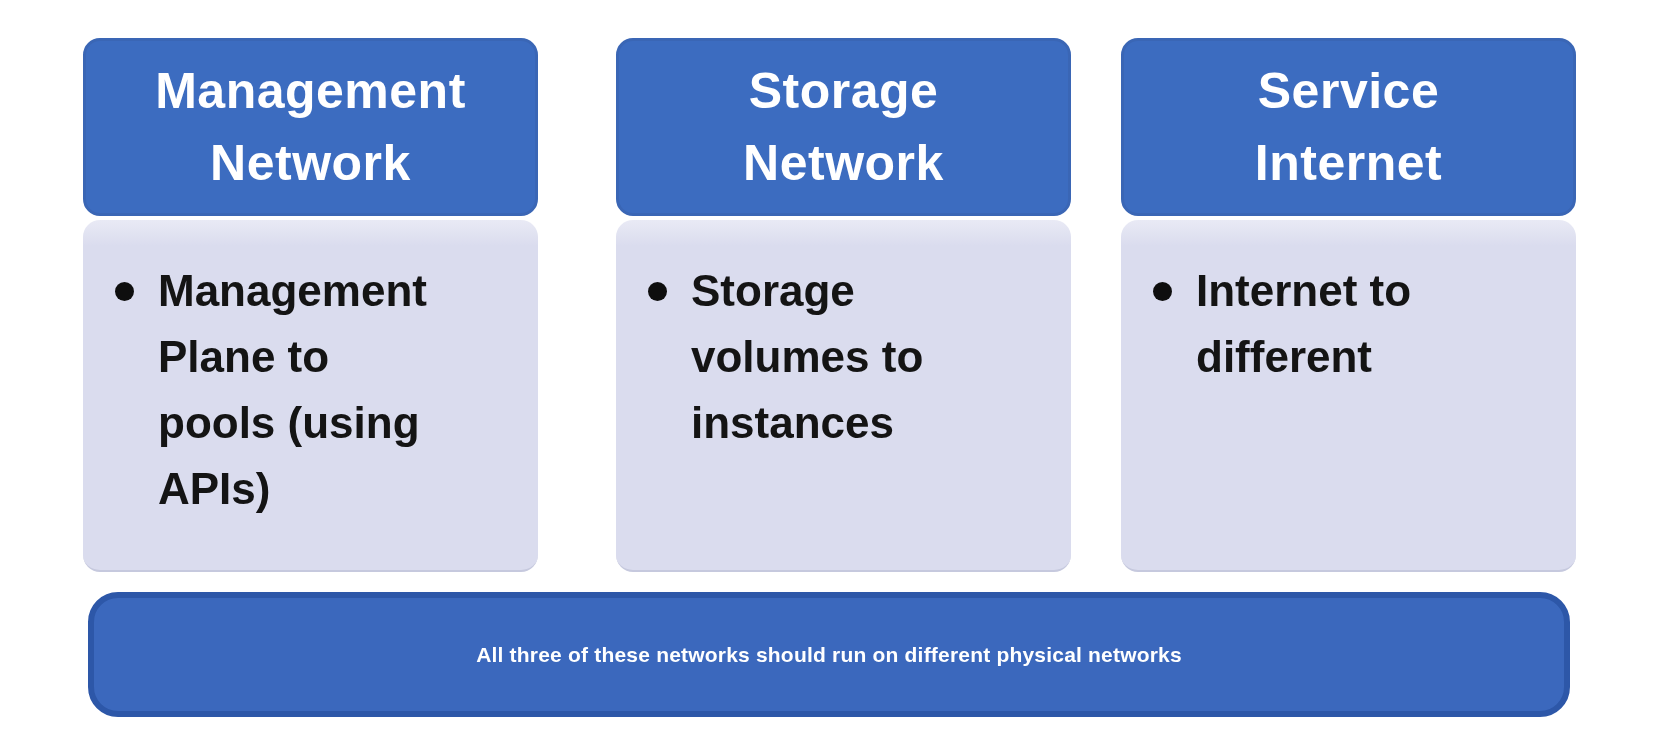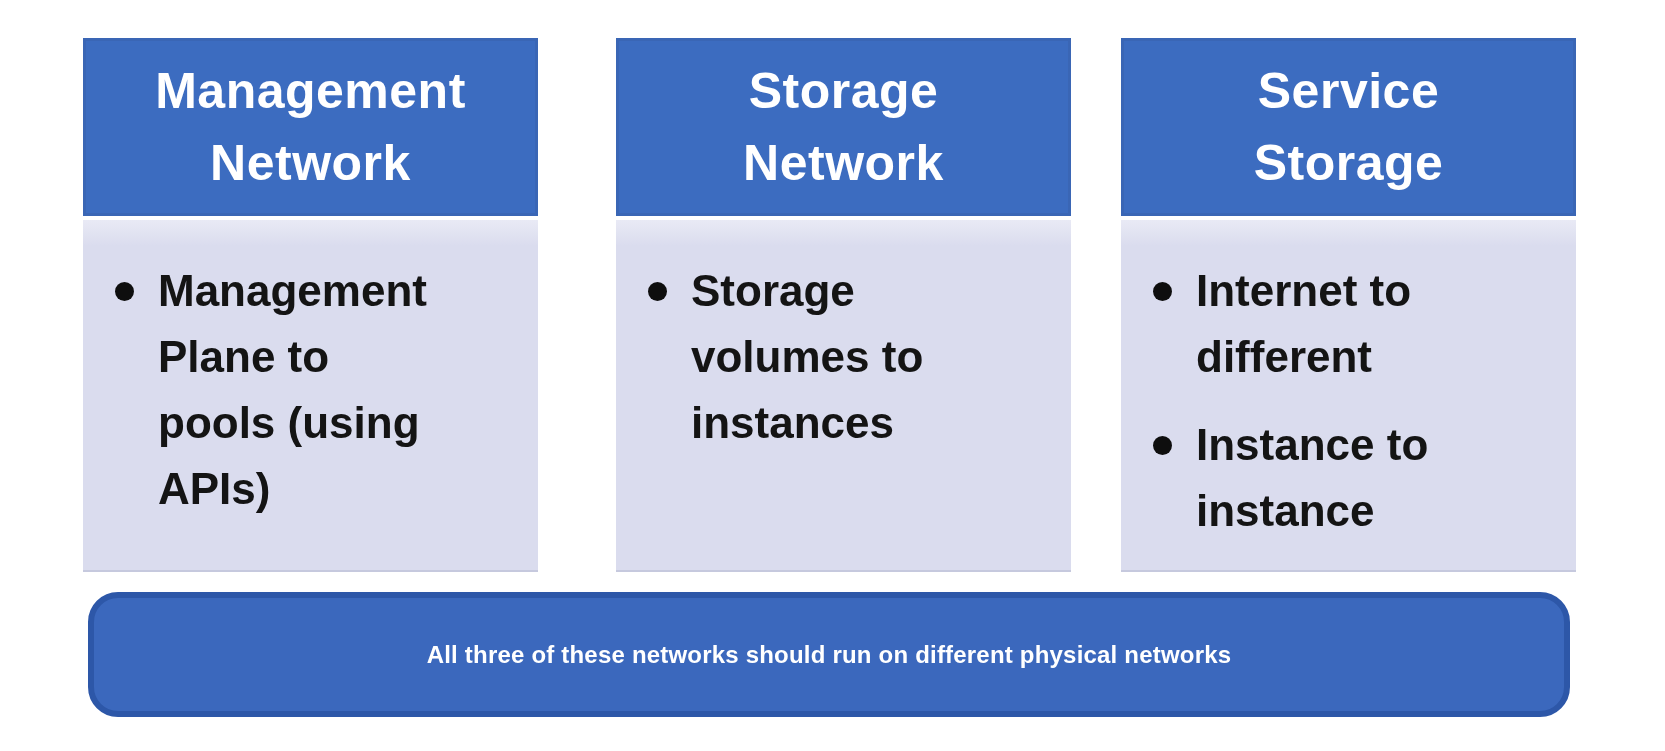--- a/index.html
+++ b/index.html
@@ -5,21 +5,21 @@
   :root {
     --header_bg: #3c6cc0;
     --header_text: #ffffff;
     --body_bg: #dadcee;
     --body_text: #141414;
     --banner_bg: #3b68bd;
     --banner_border: #2d57a8;
     --banner_text: #ffffff;
     --page_bg: #ffffff;
   }
-  * { box-sizing: border-box; margin: 0; padding: 0; }
+  * { box-sizing: border-box; margin: 0; padding: 0; border-radius: 17px; }
   html, body {
     background: var(--page_bg);
     font-family: "Liberation Sans", "DejaVu Sans", sans-serif;
     overflow: hidden;
   }
   .canvas {
     position: relative;
     width: 1665px;
     height: 751px;
     background: var(--page_bg);
@@ -82,21 +82,21 @@
     height: 125px;
     background: var(--banner_bg);
     border: 6px solid var(--banner_border);
     border-radius: 30px;
     display: flex;
     align-items: center;
     justify-content: center;
   }
   .banner-text {
     color: var(--banner_text);
-    font-size: 24px;
+    font-size: 21px;
     font-weight: 700;
     letter-spacing: 0.2px;
     text-align: center;
   }
 </style>
 </head>
 <body>
 
 <div class="canvas">
 
@@ -126,32 +126,27 @@
           <span class="bullet-text">Storage
 volumes to
 instances</span>
         </li>
       </ul>
     </div>
   </section>
 
   <section class="column col-3">
     <header class="col-header">Service
-Storage</header>
+Internet</header>
     <div class="col-body">
       <ul class="bullets">
         <li class="bullet-item">
           <span class="bullet-dot"></span>
           <span class="bullet-text">Internet to
 different</span>
-        </li>
-        <li class="bullet-item">
-          <span class="bullet-dot"></span>
-          <span class="bullet-text">Instance to
-instance</span>
         </li>
       </ul>
     </div>
   </section>
 
   <div class="banner">
     <span class="banner-text">All three of these networks should run on different physical networks</span>
   </div>
 
 </div>

